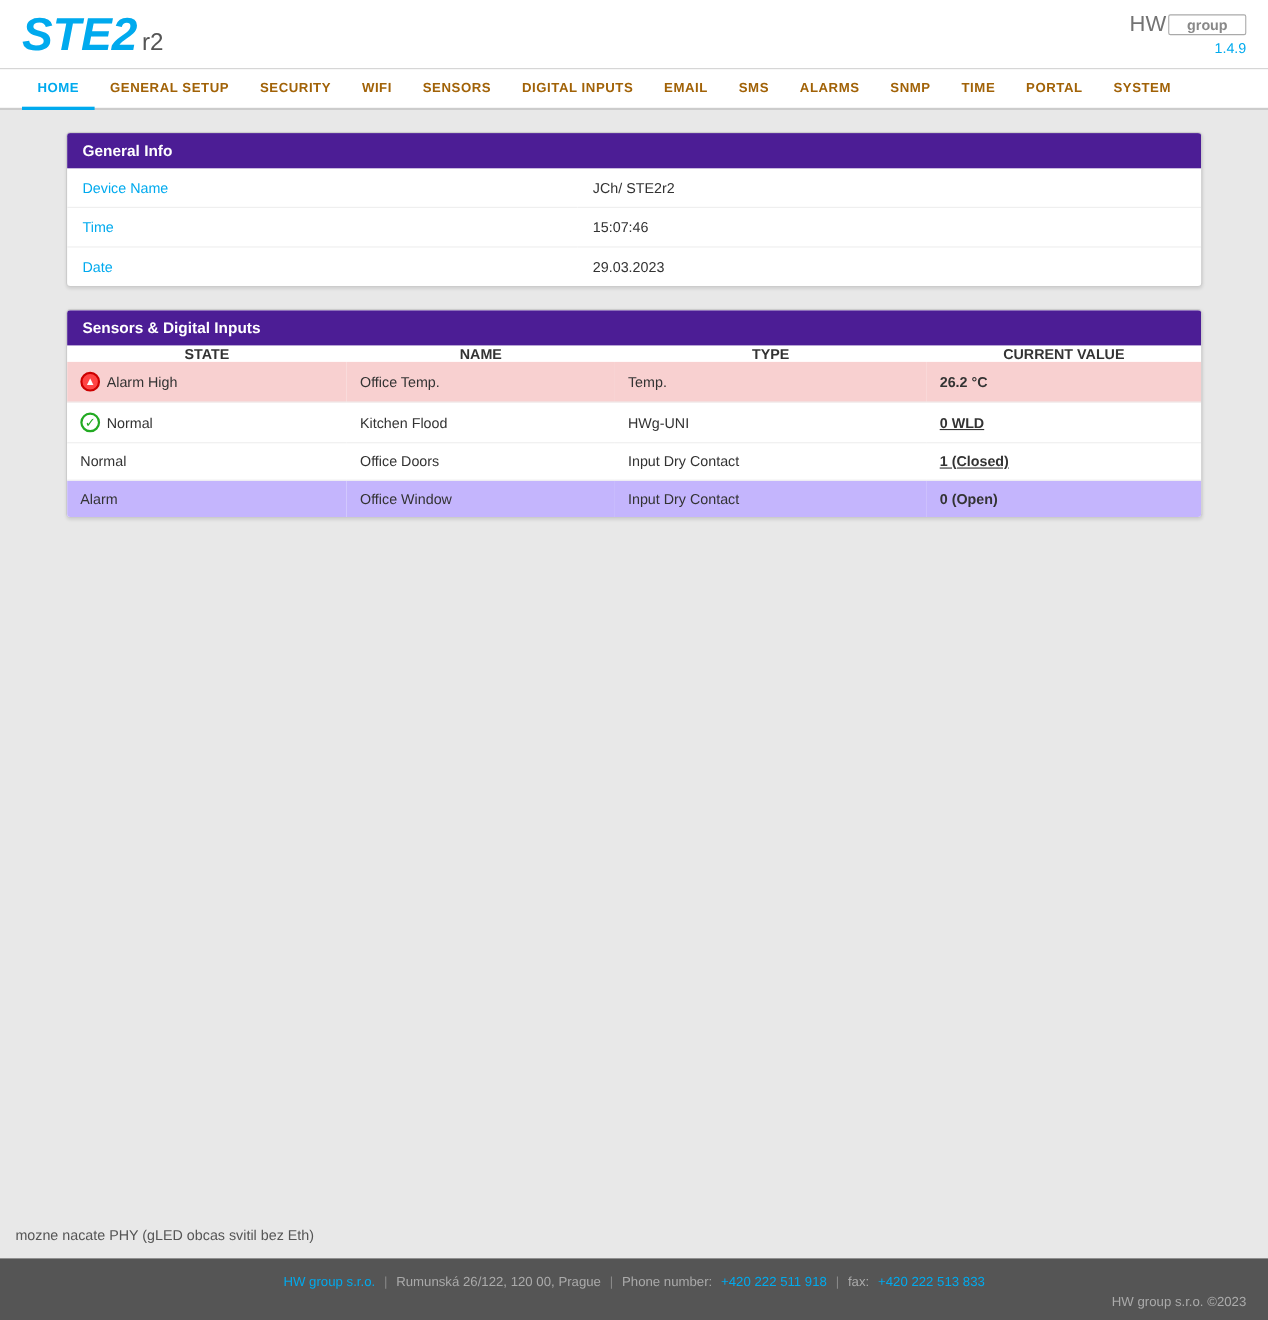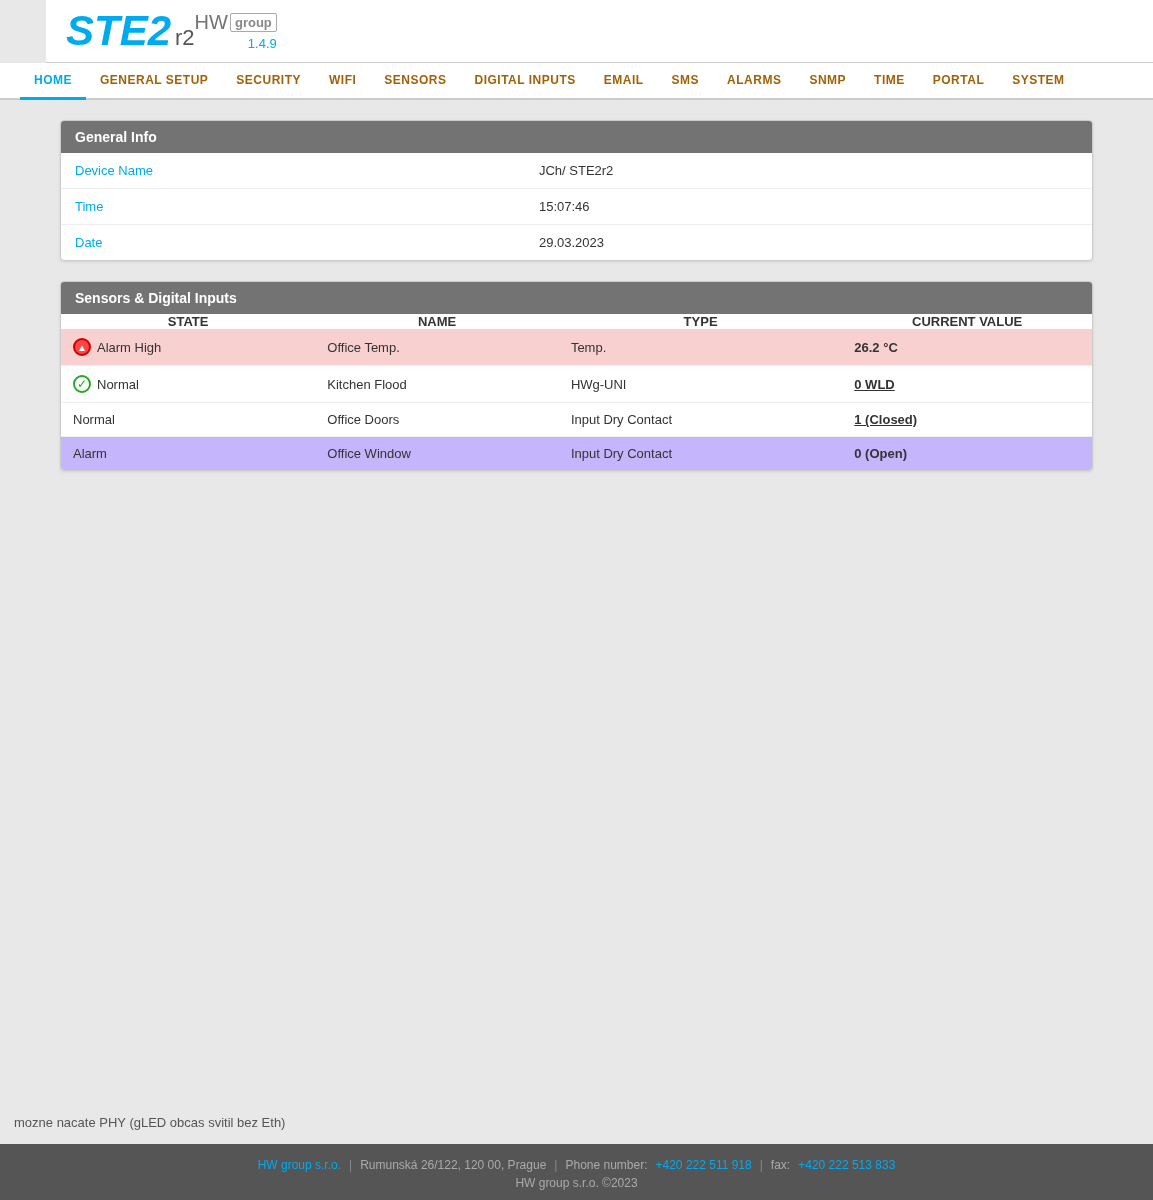--- a/index.html
+++ b/index.html
@@ -1,36 +1,36 @@
 <!DOCTYPE html>
 <html><head>
   <meta charset="utf-8">
   <style>
     * { margin: 0; padding: 0; box-sizing: border-box; }
     body { font-family: Arial, sans-serif; font-size: 13px; background: #e8e8e8; color: #333; min-height: 1200px; display: flex; flex-direction: column; }
 
     
-    #header { background: #fff; padding: 10px 20px; display: flex; align-items: center; justify-content: flex-start; border-bottom: 1px solid #ccc; margin-left: 46px; }
+    #header { background: #fff; padding: 10px 20px; display: flex; align-items: center; justify-content: space-between; border-bottom: 1px solid #ccc; }
     #logo-area { display: flex; align-items: baseline; gap: 4px; }
     .logo-ste { font-size: 42px; font-weight: 900; color: #00aaee; font-style: italic; line-height: 1; }
     .logo-r2 { font-size: 22px; font-weight: 400; color: #555; }
     #hw-group-logo { display: flex; flex-direction: column; align-items: flex-end; }
     .hw-version { font-size: 13px; color: #00aaee; margin-top: 2px; }
 
     
     #navbar { background: #fff; border-bottom: 2px solid #ccc; padding: 0 20px; display: flex; gap: 0; }
     .nav-item { padding: 10px 14px; font-size: 12px; font-weight: bold; color: #a16207; text-decoration: none; cursor: pointer; letter-spacing: 0.5px; }
     .nav-item.active { color: #00aaee; border-bottom: 3px solid #00aaee; margin-bottom: -2px; }
 
     
     #content { padding: 20px 60px; flex: 1; }
 
     
     .card { background: #fff; border: 1px solid #ccc; border-radius: 4px; margin-bottom: 20px; overflow: hidden; box-shadow: 0 1px 3px rgba(0,0,0,0.1); }
-    .card-header { background: #737373; color: #fff; font-size: 14px; font-weight: bold; padding: 8px 14px; }
+    .card-header { background: #4c1d95; color: #fff; font-size: 14px; font-weight: bold; padding: 8px 14px; }
 
     
     .info-table { width: 100%; border-collapse: collapse; }
     .info-row { border-bottom: 1px solid #eee; }
     .info-row:last-child { border-bottom: none; }
     .info-label { color: #00aaee; padding: 10px 14px; width: 45%; font-size: 13px; }
     .info-value { padding: 10px 14px; font-size: 13px; color: #333; }
 
     
     .sensors-table { width: 100%; border-collapse: collapse; }
@@ -43,37 +43,37 @@
     .state-cell { display: flex; align-items: center; gap: 6px; }
     .state-icon-alarm { width: 18px; height: 18px; border-radius: 50%; background: #f44; border: 2px solid #c00; display: flex; align-items: center; justify-content: center; color: #fff; font-size: 10px; font-weight: bold; flex-shrink: 0; }
     .state-icon-normal { width: 18px; height: 18px; border-radius: 50%; border: 2px solid #2a2; display: flex; align-items: center; justify-content: center; color: #2a2; font-size: 12px; flex-shrink: 0; }
     .current-value-alarm { font-weight: bold; color: #333; }
     .current-value-normal { font-weight: bold; color: #333; text-decoration: underline; }
 
     
     #footer-note { padding: 14px; font-size: 13px; color: #555; background: #e8e8e8; }
 
     
-    #footer { background: #555; color: #aaa; text-align: center; padding: 14px 20px 10px; font-size: 12px; }
+    #footer { background: #555; color: #aaa; text-align: right; padding: 14px 20px 10px; font-size: 12px; }
     #footer a { color: #00aaee; text-decoration: none; }
     #footer-line1 { display: flex; justify-content: center; align-items: center; gap: 8px; margin-bottom: 4px; }
     .footer-sep { color: #888; }
   </style>
 </head>
 <body>
 
 <div id="header">
   <div id="logo-area">
     <span class="logo-ste">STE<span style="font-size:42px;">2</span></span>
     <span class="logo-r2">r2</span>
   </div>
   <div id="hw-group-logo">
     <div style="display:flex;align-items:center;gap:2px;">
       <span style="font-size:20px;font-weight:normal;color:#737373;">HW</span>
-      <span style="font-size:13px;font-weight:bold;color:#888;border:1.5px solid #aaa;padding:1px 4px;border-radius:2px;">group</span>
+      <span style="font-size:13px;font-weight:bold;color:#888;border:1.5px solid #aaa;padding:1px 16px;border-radius:2px;">group</span>
     </div>
     <div class="hw-version">1.4.9</div>
   </div>
 </div>
 
 <div id="navbar">
   <a class="nav-item active">HOME</a>
   <a class="nav-item">GENERAL SETUP</a>
   <a class="nav-item">SECURITY</a>
   <a class="nav-item">WIFI</a>

